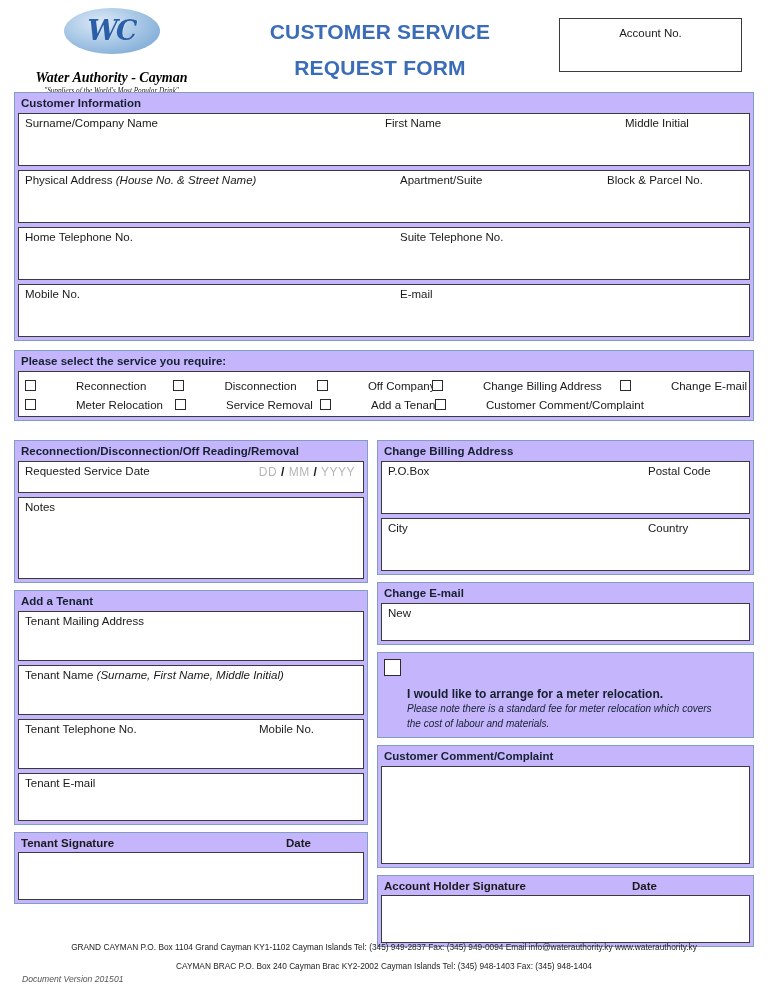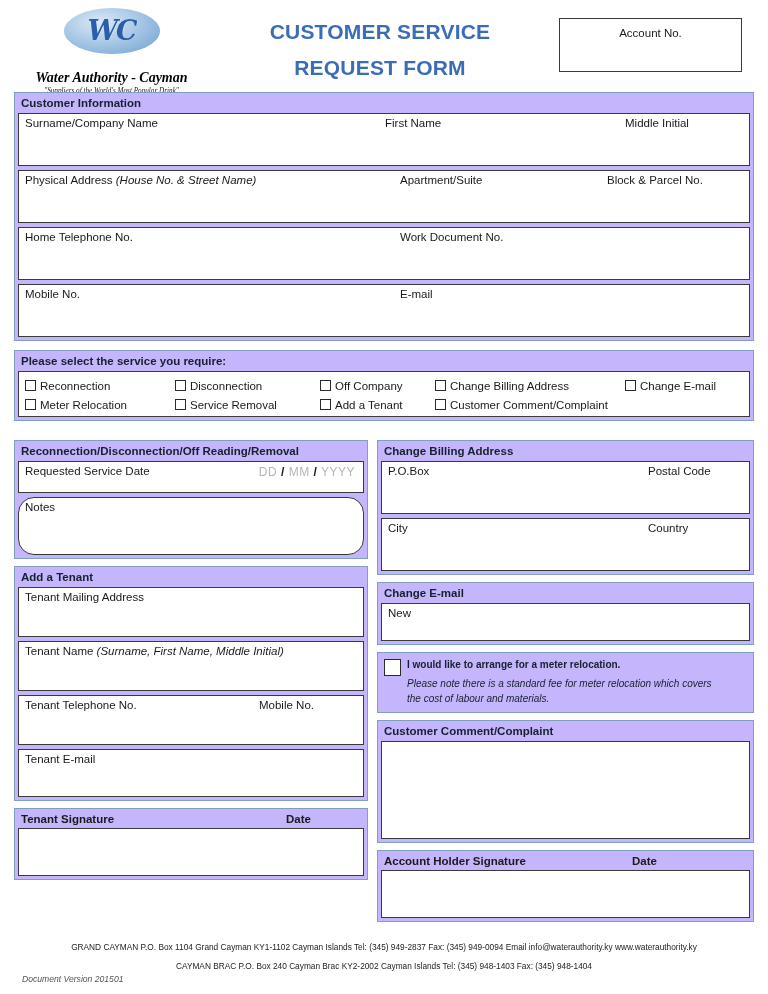--- a/index.html
+++ b/index.html
@@ -153,20 +153,21 @@
     display: flex;
     align-items: center;
     height: 19px;
     padding-left: 4px;
   }
   .cb-item {
     display: flex;
     align-items: center;
     font-size: 11.5px;
     white-space: nowrap;
+    gap: 36px;
   }
   .cbox {
     width: 11px;
     height: 11px;
     border: 1px solid #2b2b2b;
     background: #fff;
     box-sizing: border-box;
     margin-right: 4px;
     flex: none;
   }
@@ -191,21 +192,21 @@
   .recon .field.date-row { height: 32px; }
   .date-ph {
     position: absolute;
     right: 8px;
     top: 3px;
     font-size: 12px;
     color: #b5b5b5;
     letter-spacing: .5px;
   }
   .date-ph b { color: #1a1a1a; }
-  .recon .field.notes { height: 58px; border-radius: 16px; }
+  .recon .field.notes { height: 82px; }
 
   .tenant .field.t-name { height: 50px; }
   .tenant .field.t-mail { height: 50px; }
   .tenant .field.t-tel  { height: 50px; }
   .tenant .field.t-email{ height: 48px; }
   .tenant .lbl.c2 { left: 240px; }
 
   .sig-left .field { height: 48px; }
   .sig-head {
     display: flex;
@@ -225,24 +226,25 @@
   .reloc-cbox {
     width: 17px; height: 17px;
     border: 1px solid #2b2b2b;
     background: #fff;
     box-sizing: border-box;
     margin-right: 6px;
     flex: none;
     margin-top: 1px;
   }
   .reloc-title {
-    font-size: 10px;
+    font-size: 12px;
     font-weight: bold;
     color: #16212e;
     line-height: 14px;
+    margin-top: 29px;
   }
   .reloc-note {
     font-size: 10px;
     font-style: italic;
     color: #16212e;
     line-height: 14.5px;
     padding-left: 23px;
     margin-top: 1px;
   }
 
@@ -306,21 +308,21 @@
   </div>
 
   <div class="field row-addr">
     <div class="lbl c1"><span>Physical Address </span><span class="it">(House No. &amp; Street Name)</span></div>
     <div class="lbl c2">Apartment/Suite</div>
     <div class="lbl c3">Block &amp; Parcel No.</div>
   </div>
 
   <div class="field row-tel">
     <div class="lbl c1">Home Telephone No.</div>
-    <div class="lbl c2">Work Document No.</div>
+    <div class="lbl c2">Suite Telephone No.</div>
   </div>
 
   <div class="field row-tel">
     <div class="lbl c1">Mobile No.</div>
     <div class="lbl c2">E-mail</div>
   </div>
 </div>
 
 <div class="service-sel panel">
   <div class="panel-title">Please select the service you require:</div>

